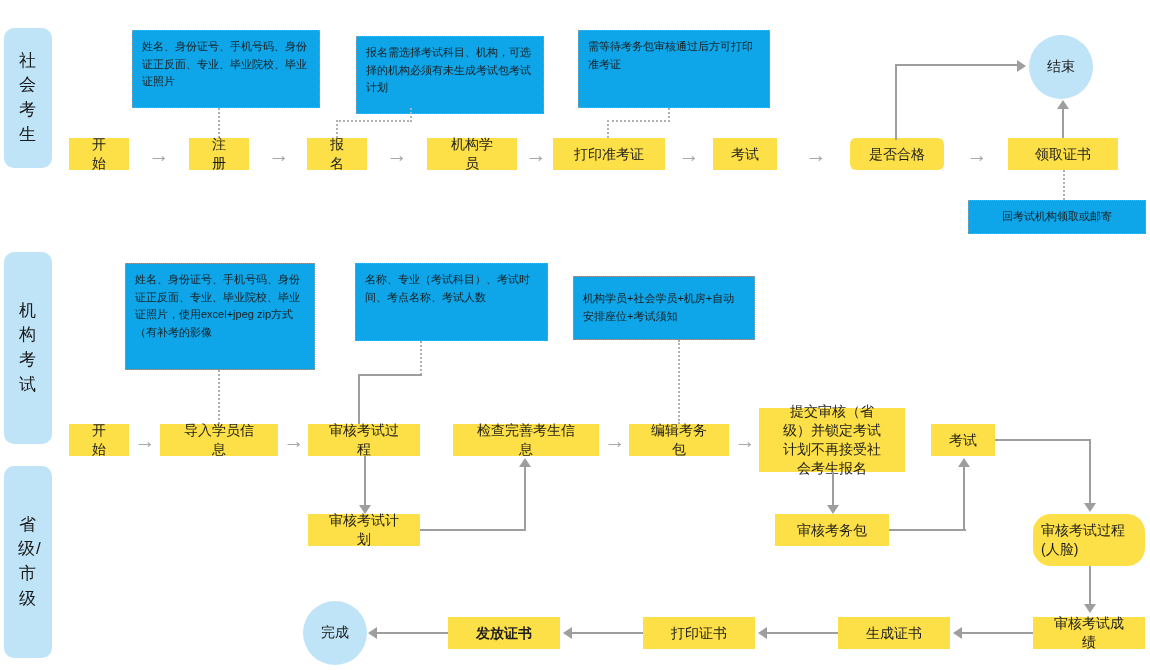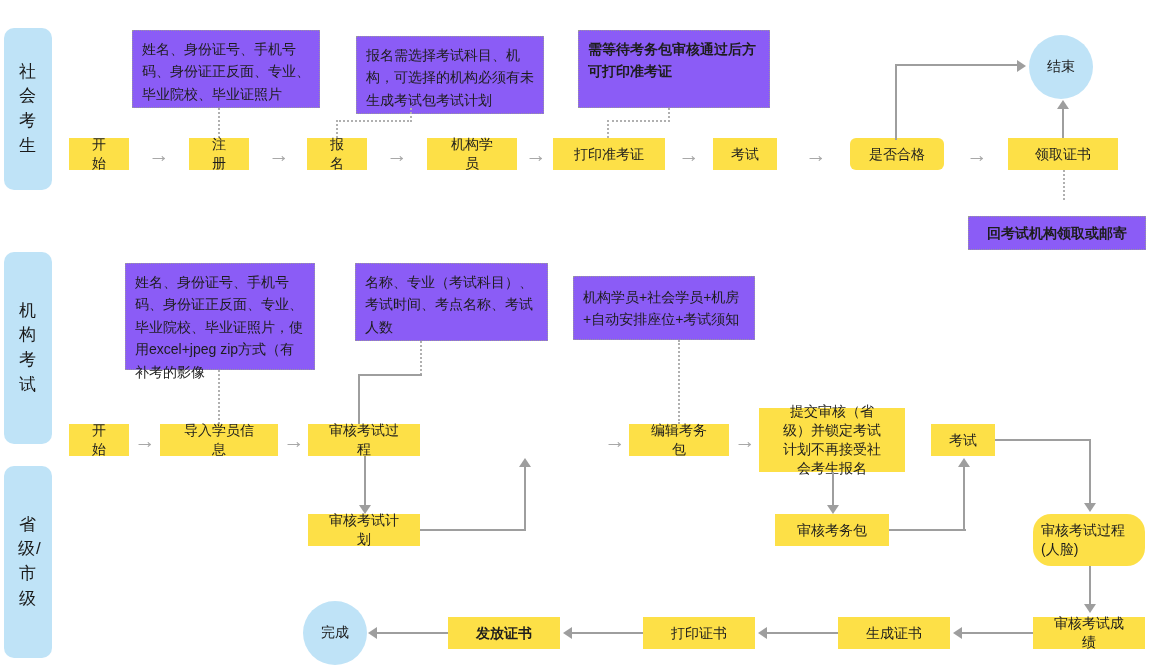--- a/index.html
+++ b/index.html
@@ -60,23 +60,23 @@
     display: flex;
     align-items: center;
     justify-content: center;
     text-align: center;
   }
 
   
   .note {
     position: absolute;
     border: 1px dotted #9a9a9a;
-    background: #8b5cf6;
+    background: #0ea5e9;
     color: #1d1d1d;
-    font-size: 14px;
+    font-size: 11px;
     line-height: 1.6;
     padding: 7px 9px;
     text-align: left;
   }
   .note.center { text-align: center; }
 
   
   .hline, .vline {
     position: absolute;
     background: #9e9e9e;
@@ -131,34 +131,34 @@
     border-top: 6px solid transparent;
     border-bottom: 6px solid transparent;
     border-left: 9px solid #9e9e9e;
   }
 </style>
 </head>
 <body>
 
 <div id="canvas">
 
-  <div class="lane" style="top:28px; height:162px;">
+  <div class="lane" style="top:28px; height:140px;">
     <span>社会考生</span>
   </div>
   <div class="lane" style="top:252px; height:192px;">
     <span>机构考试</span>
   </div>
   <div class="lane" style="top:466px; height:192px;">
     <span>省级/市级</span>
   </div>
 
   <div class="note" style="left:132px; top:30px; width:188px; height:78px;">姓名、身份证号、手机号码、身份证正反面、专业、毕业院校、毕业证照片</div>
   <div class="note" style="left:356px; top:36px; width:188px; height:78px;">报名需选择考试科目、机构，可选择的机构必须有未生成考试包考试计划</div>
-  <div class="note" style="left:578px; top:30px; width:192px; height:78px;font-weight:bold;">需等待考务包审核通过后方可打印准考证</div>
-  <div class="note center" style="left:968px; top:216px; width:178px; height:34px; display:flex; align-items:center; justify-content:center;font-weight:bold;">回考试机构领取或邮寄</div>
+  <div class="note" style="left:578px; top:30px; width:192px; height:78px;">需等待考务包审核通过后方可打印准考证</div>
+  <div class="note center" style="left:968px; top:200px; width:178px; height:34px; display:flex; align-items:center; justify-content:center;">回考试机构领取或邮寄</div>
 
   <div class="dotline-v" style="left:218px; top:108px; height:30px;"></div>
 
   <div class="dotline-v" style="left:410px; top:108px; height:14px;"></div>
   <div class="dotline-h" style="left:336px; top:120px; width:76px;"></div>
   <div class="dotline-v" style="left:336px; top:120px; height:18px;"></div>
 
   <div class="dotline-v" style="left:668px; top:108px; height:14px;"></div>
   <div class="dotline-h" style="left:607px; top:120px; width:63px;"></div>
   <div class="dotline-v" style="left:607px; top:120px; height:18px;"></div>
@@ -210,20 +210,21 @@
   <div class="dotline-v" style="left:678px; top:340px; height:84px;"></div>
 
   <div class="node" style="left:69px; top:424px; width:60px; height:32px;">开始</div>
   <div class="arrow-glyph" style="left:131px; top:424px; width:28px; height:32px;">→</div>
 
   <div class="node" style="left:160px; top:424px; width:118px; height:32px;">导入学员信息</div>
   <div class="arrow-glyph" style="left:280px; top:424px; width:28px; height:32px;">→</div>
 
   <div class="node" style="left:308px; top:424px; width:112px; height:32px;">审核考试过程</div>
 
+  <div class="node" style="left:453px; top:424px; width:146px; height:32px;">检查完善考生信息</div>
   <div class="arrow-glyph" style="left:601px; top:424px; width:28px; height:32px;">→</div>
 
   <div class="node" style="left:629px; top:424px; width:100px; height:32px;">编辑考务包</div>
   <div class="arrow-glyph" style="left:731px; top:424px; width:28px; height:32px;">→</div>
 
   <div class="node" style="left:759px; top:408px; width:146px; height:64px;">提交审核（省级）并锁定考试计划不再接受社会考生报名</div>
 
   <div class="node" style="left:931px; top:424px; width:64px; height:32px;">考试</div>
 
   <div class="vline" style="left:364px; top:456px; height:53px;"></div>

